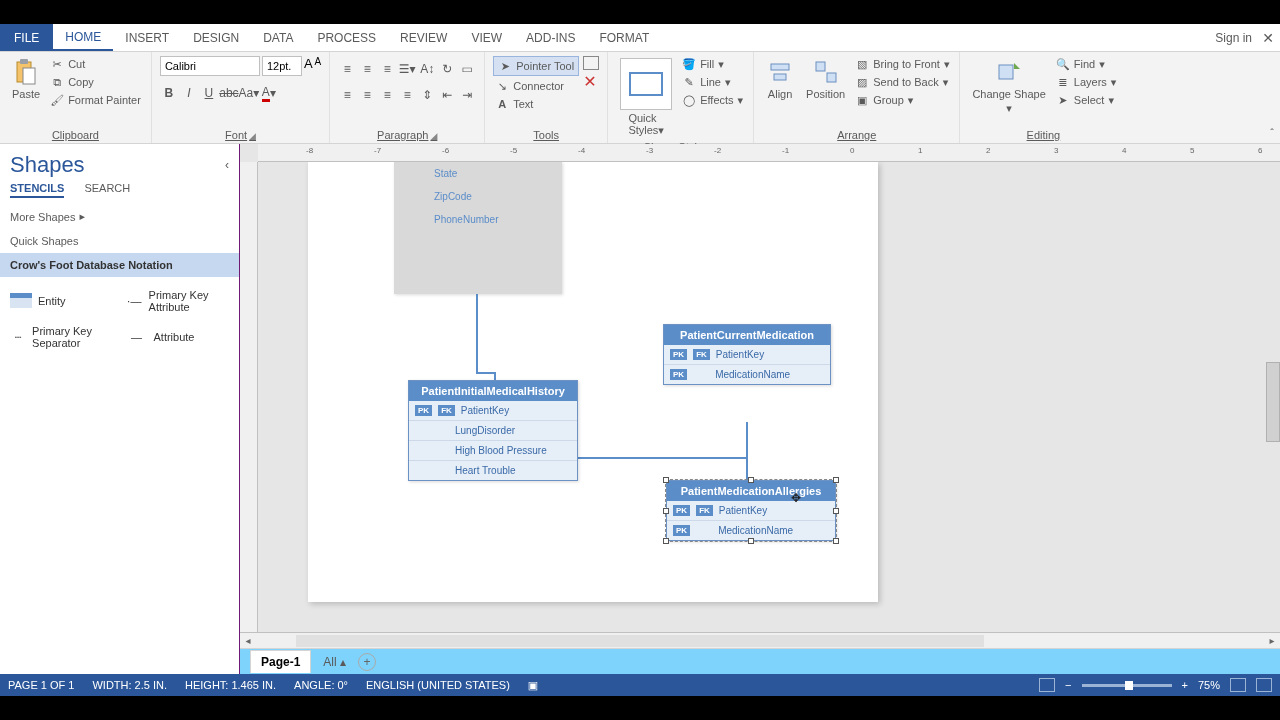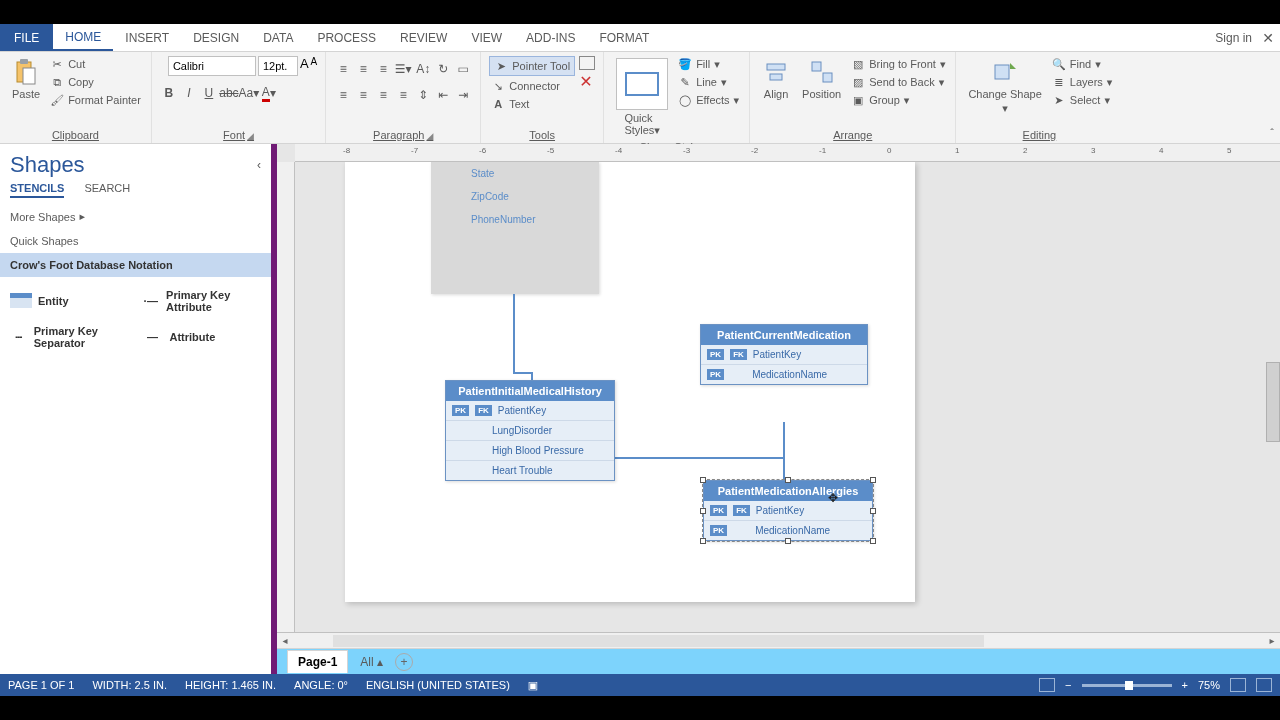--- a/index.html
+++ b/index.html
@@ -22,46 +22,46 @@
 
 .big-btn { display: flex; flex-direction: column; align-items: center; gap: 2px; padding: 2px 4px; cursor: pointer; font-size: 11px; color: #5a5a5a; }
 .big-btn .ic { width: 28px; height: 28px; }
 .small-row { display: flex; flex-direction: column; gap: 2px; }
 .small-btn { display: flex; align-items: center; gap: 4px; font-size: 11px; color: #5a5a5a; cursor: pointer; padding: 1px 2px; }
 .small-btn .ic { width: 14px; height: 14px; }
 .ic { display: inline-flex; align-items: center; justify-content: center; }
 
 .font-selectors { display: flex; gap: 2px; }
 .font-selectors select, .font-selectors input { font-size: 11px; border: 1px solid #c0c0c0; background: #fff; height: 20px; }
-.font-name { width: 88px; padding: 0 4px; margin-left: 8px; }
+.font-name { width: 100px; padding: 0 4px; }
 .font-size { width: 40px; padding: 0 4px; }
 .btn-row { display: flex; gap: 2px; margin-top: 4px; }
 .btn-row .ib { width: 18px; height: 18px; display: flex; align-items: center; justify-content: center; font-size: 12px; cursor: pointer; color: #5a5a5a; }
 
 .shape-style-gallery { width: 52px; height: 52px; border: 1px solid #c0c0c0; background: #fff; display: flex; align-items: center; justify-content: center; }
 .shape-style-gallery .swatch { width: 34px; height: 24px; border: 2px solid #5b8dc9; background: #fff; }
 
 .collapse-btn { position: absolute; right: 6px; bottom: 4px; font-size: 11px; color: #5a5a5a; cursor: pointer; }
 .dialog-launch { font-size: 9px; color: #888; cursor: pointer; margin-left: 2px; }
 
 
 .main { flex: 1; display: flex; overflow: hidden; }
-.shapes-pane { width: 277px; border-right: 6px solid #701a75; display: flex; flex-direction: column; background: #fff; }
+.shapes-pane { width: 240px; border-right: 1px solid #701a75; display: flex; flex-direction: column; background: #fff; }
 .shapes-pane h2 { font-weight: 300; font-size: 22px; color: #2b579a; padding: 8px 10px 4px; position: relative; }
 .shapes-pane h2 .collapse { position: absolute; right: 10px; top: 14px; font-size: 12px; color: #5a5a5a; cursor: pointer; }
 .pane-tabs { display: flex; gap: 20px; padding: 0 10px 6px; font-size: 11px; }
 .pane-tabs span { cursor: pointer; color: #5a5a5a; }
 .pane-tabs span.active { color: #2b579a; font-weight: 600; border-bottom: 2px solid #2b579a; padding-bottom: 2px; }
 .pane-link { padding: 6px 10px; font-size: 11px; color: #5a5a5a; cursor: pointer; display: flex; align-items: center; gap: 4px; }
 .stencil-active { background: #c5d8f0; padding: 6px 10px; font-size: 11px; font-weight: 600; color: #333; }
 .shape-list { padding: 6px 4px; }
 .shape-item { display: flex; align-items: center; gap: 6px; padding: 6px; font-size: 11px; color: #333; cursor: pointer; }
 .shape-item .si-ic { width: 22px; height: 16px; display: flex; align-items: center; justify-content: center; }
 .shape-row { display: flex; }
-.shape-row .shape-item { width: 50%; font-weight: bold; }
+.shape-row .shape-item { width: 50%; }
 
 
 .canvas-wrap { flex: 1; display: flex; flex-direction: column; background: #e6e6e6; position: relative; }
 .hruler { height: 18px; background: #f0f0f0; border-bottom: 1px solid #c0c0c0; margin-left: 18px; position: relative; font-size: 8px; color: #666; overflow: hidden; }
 .hruler span { position: absolute; top: 2px; }
 .canvas-inner { flex: 1; display: flex; overflow: hidden; }
 .vruler { width: 18px; background: #f0f0f0; border-right: 1px solid #c0c0c0; position: relative; font-size: 8px; color: #666; }
 .page-area { flex: 1; position: relative; overflow: hidden; background: #e6e6e6; }
 .page { position: absolute; left: 50px; top: 0; width: 570px; height: 440px; background: #fff; box-shadow: 2px 2px 6px rgba(0,0,0,0.2); }
 

